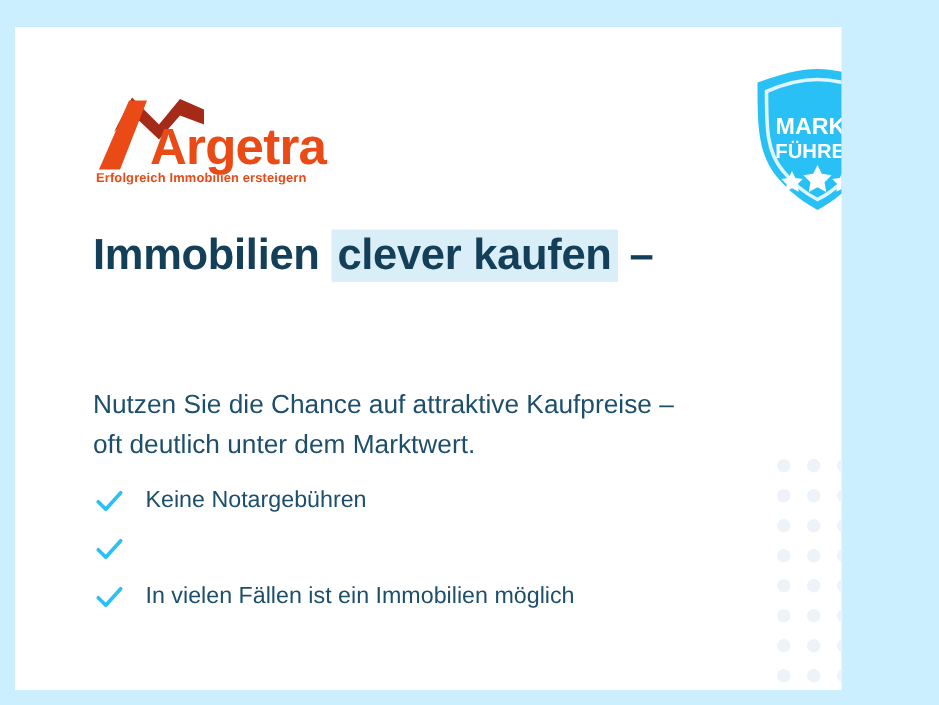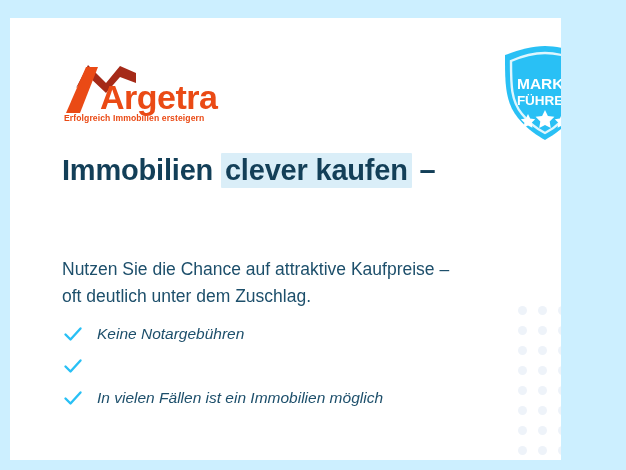--- a/index.html
+++ b/index.html
@@ -105,21 +105,20 @@
   }
   .subhead span { display: block; }
 
   
   .bullets {
     position: absolute;
     left: 53px;
     top: 300px;
     width: 470px;
     list-style: none;
-    font-style: italic;
   }
   .bullets li {
     display: flex;
     align-items: center;
     height: 32px;
     font-size: 15.5px;
     color: #1d4f6b;
   }
   .check {
     flex: 0 0 auto;
@@ -207,21 +206,21 @@
         </g>
       </svg>
     </div>
 
     <h1 class="headline">
       <span>Immobilien </span><span class="hl">clever kaufen</span><span> –</span>
     </h1>
 
     <p class="subhead">
       <span>Nutzen Sie die Chance auf attraktive Kaufpreise –</span>
-      <span>oft deutlich unter dem Zuschlag.</span>
+      <span>oft deutlich unter dem Marktwert.</span>
     </p>
 
     <ul class="bullets">
       <li>
         <span class="check">
           <svg width="20" height="20" viewBox="0 0 20 20" xmlns="http://www.w3.org/2000/svg">
             <path d="M2.5 10.5 L7.5 15.5 L17.5 4.5" fill="none" stroke="#29c0f5" stroke-width="2.4" stroke-linecap="round" stroke-linejoin="round"></path>
           </svg>
         </span>
         <span class="bullet-text">Keine Notargebühren</span>

